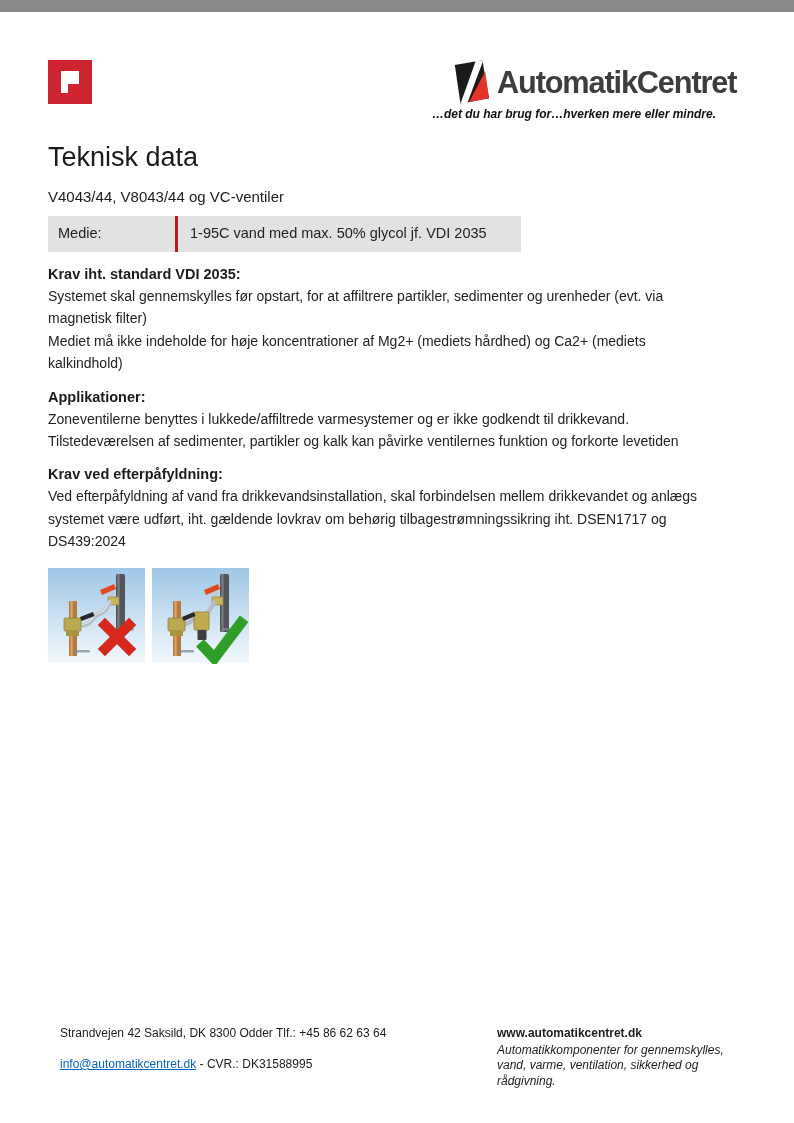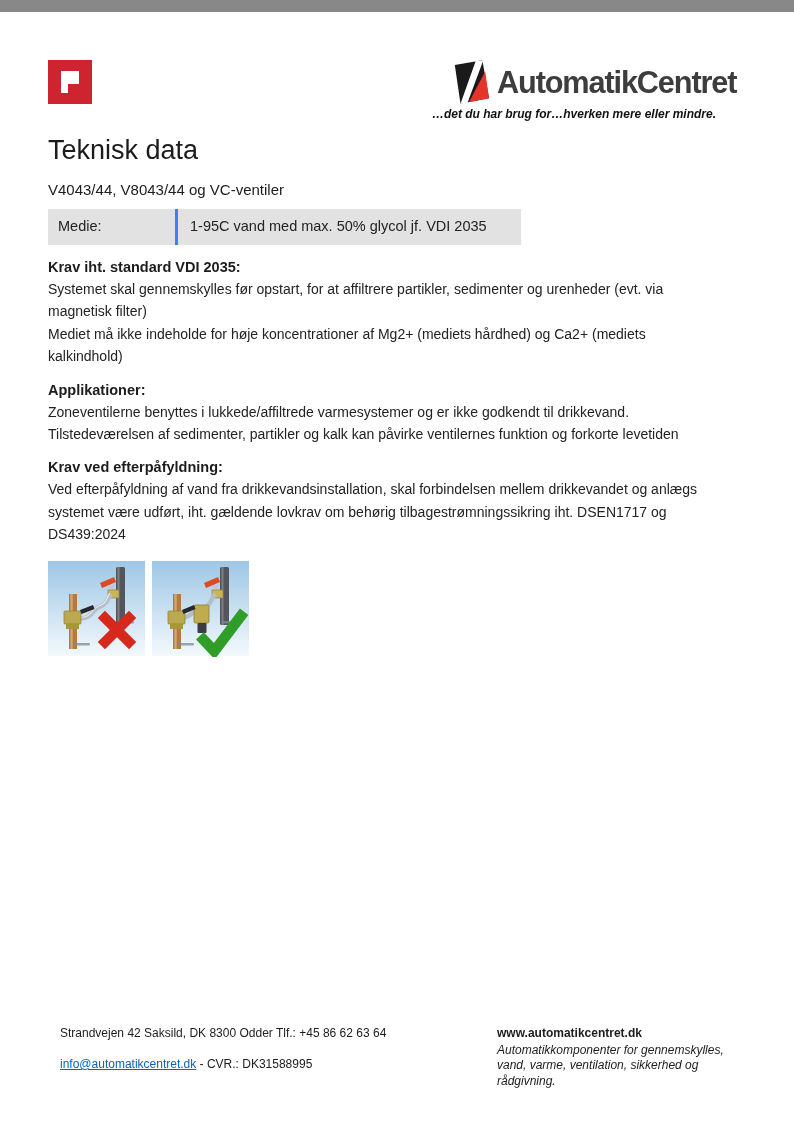--- a/index.html
+++ b/index.html
@@ -26,28 +26,28 @@
     letter-spacing:-1.2px;line-height:40px;
     transform:scaleX(.96);transform-origin:left center;
     white-space:nowrap;
   }
   .tagline{
     margin-top:3px;margin-right:30px;
     font-size:12px;font-weight:bold;font-style:italic;color:#111;
     white-space:nowrap;
   }
   
-  .content{position:absolute;top:121px;left:48px;right:48px;}
+  .content{position:absolute;top:128px;left:48px;right:48px;}
   .doc-title{margin:0;font-size:27px;font-weight:400;color:#1c1c1c;line-height:34px;}
   .doc-subtitle{margin:13px 0 0 0;font-size:15px;font-weight:normal;color:#1c1c1c;line-height:20px;}
   .spec-table{
     margin-top:9px;display:flex;width:473px;background:#e2e2e2;
   }
   .spec-cell{font-size:14.5px;color:#222;padding:8px 10px 9px 10px;line-height:19px;}
-  .spec-label{width:107px;border-right:3px solid #3b82f6;}
+  .spec-label{width:107px;border-right:3px solid #b91c1c;}
   .spec-value{flex:1;padding-left:12px;}
   .section{margin-top:11px;}
   .section-heading{margin:0;font-size:14.5px;font-weight:bold;color:#1c1c1c;line-height:22px;}
   .section-body{
     margin:0;font-size:14px;color:#222;line-height:22.4px;
     white-space:pre-line;
   }
   
   .figure-row{display:flex;gap:7px;margin-top:15px;}
   .figure{position:relative;width:97px;height:95px;}

